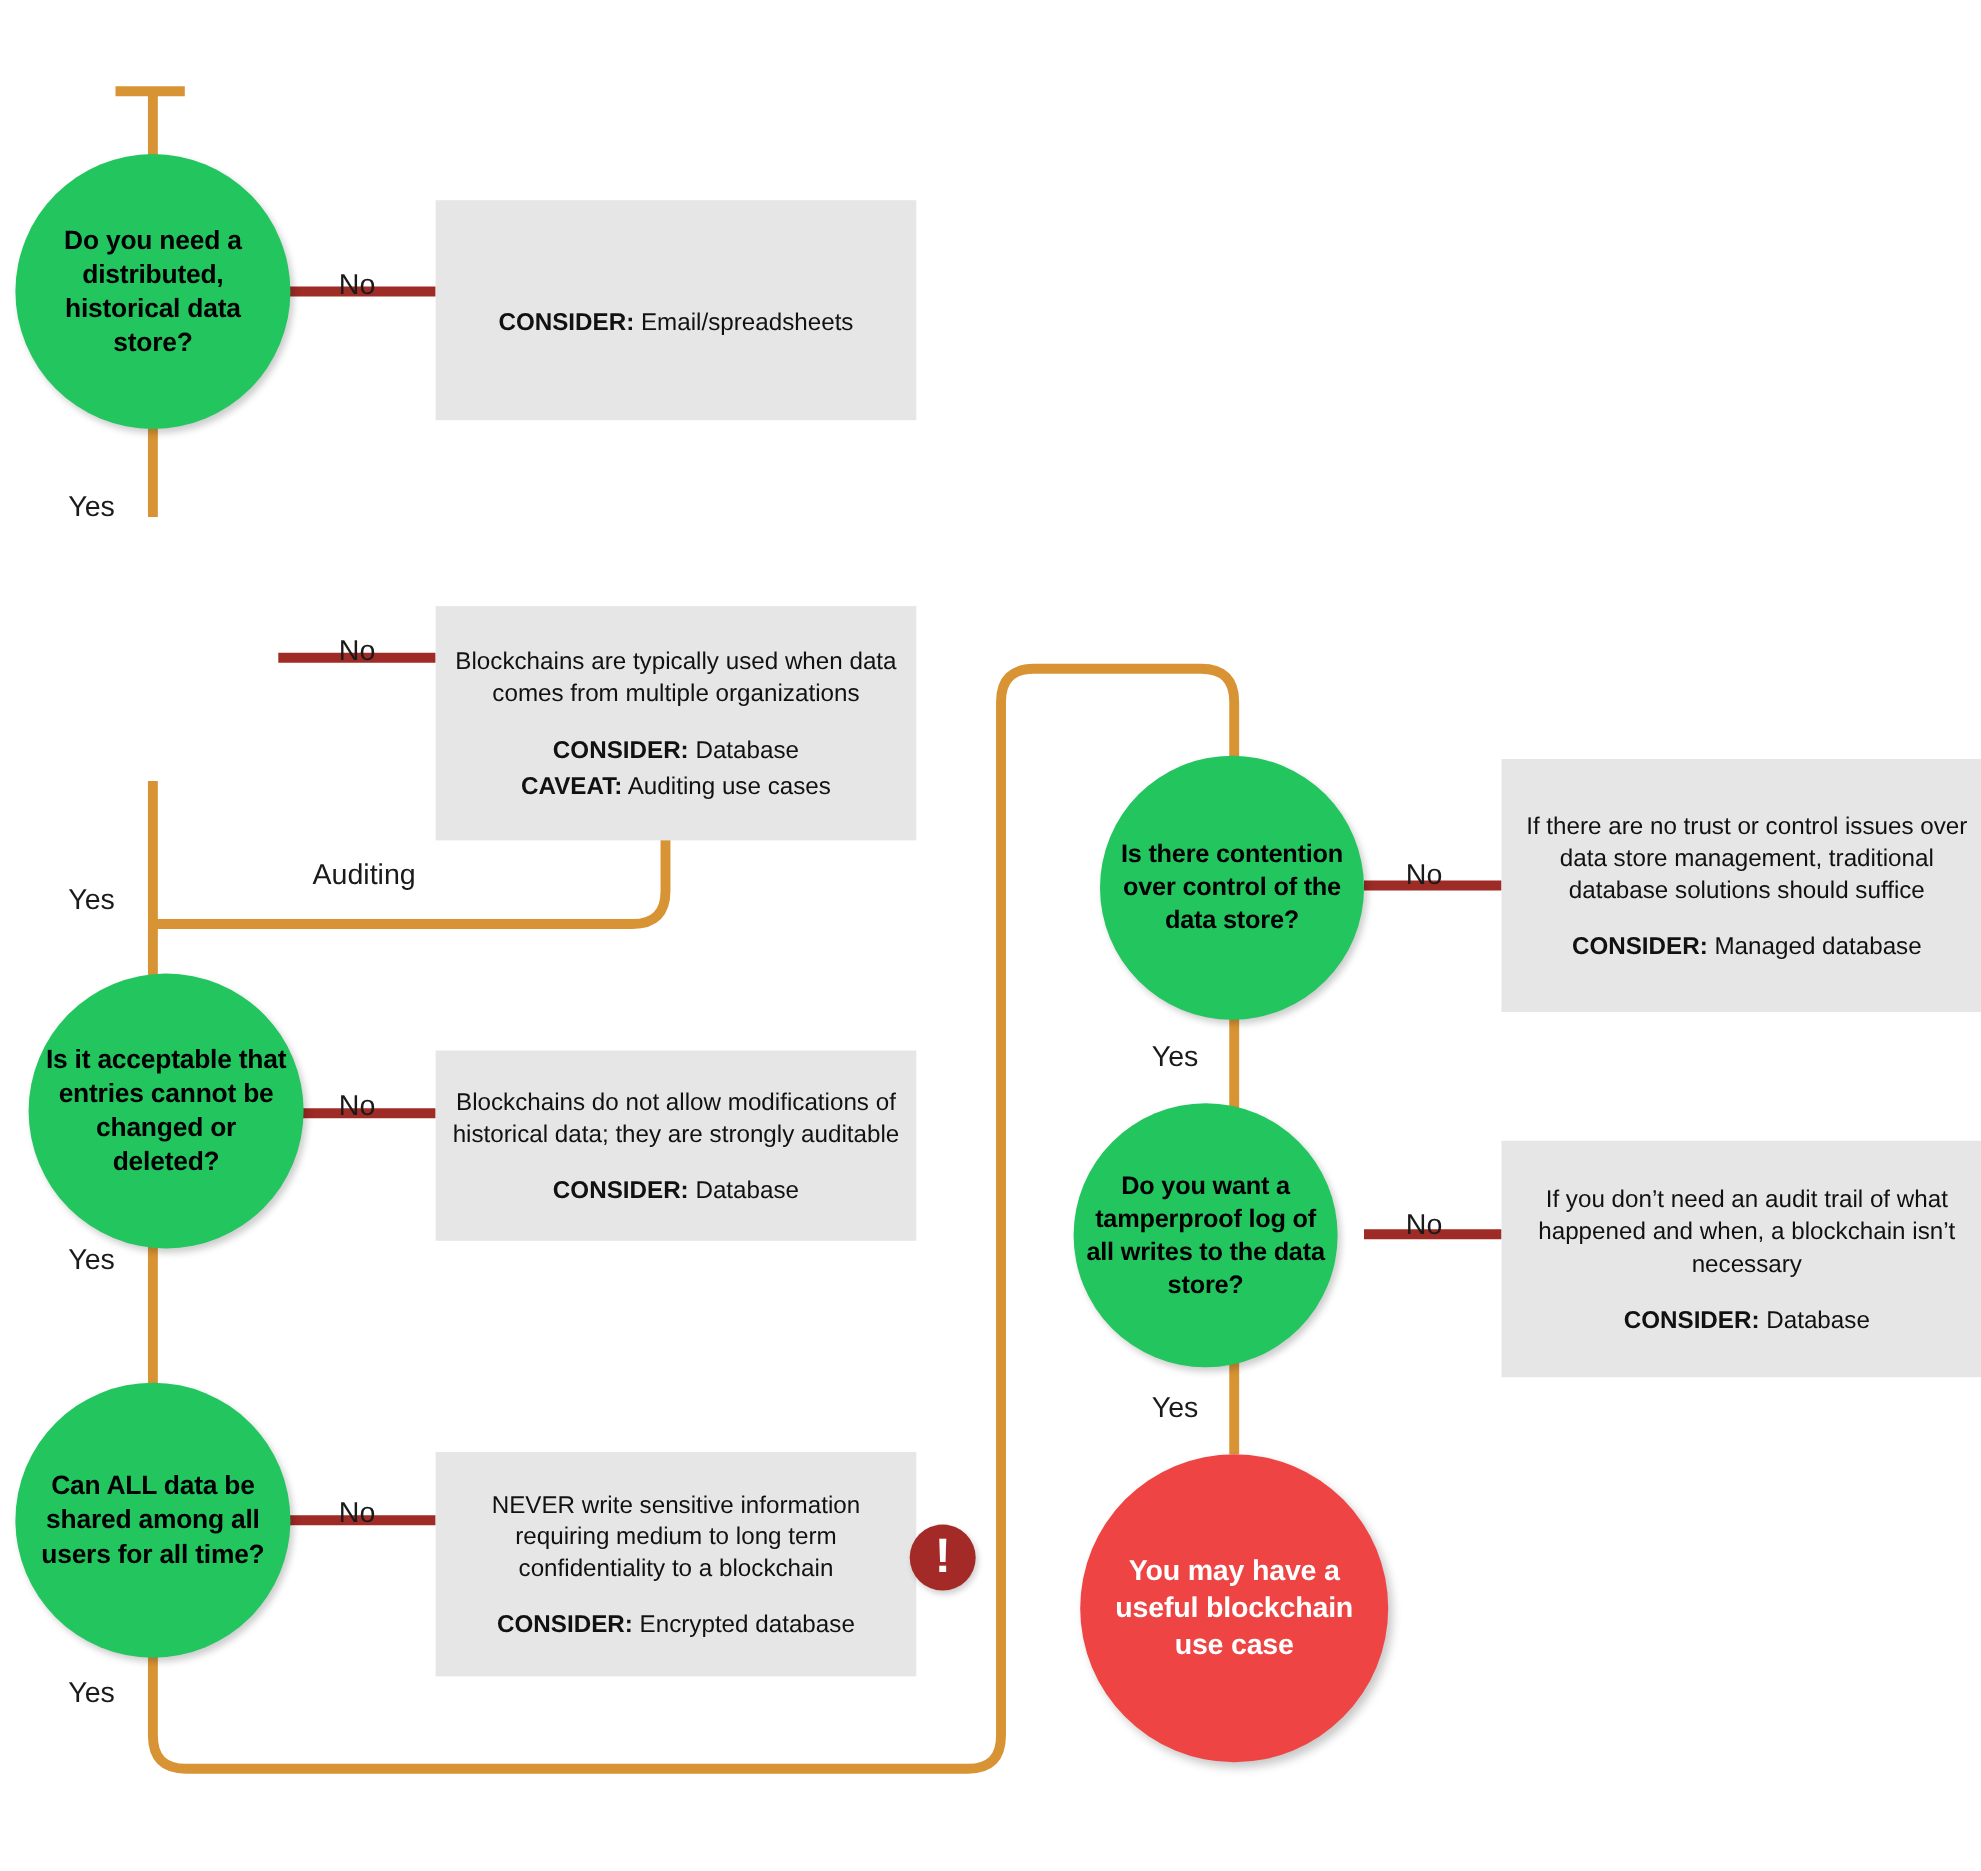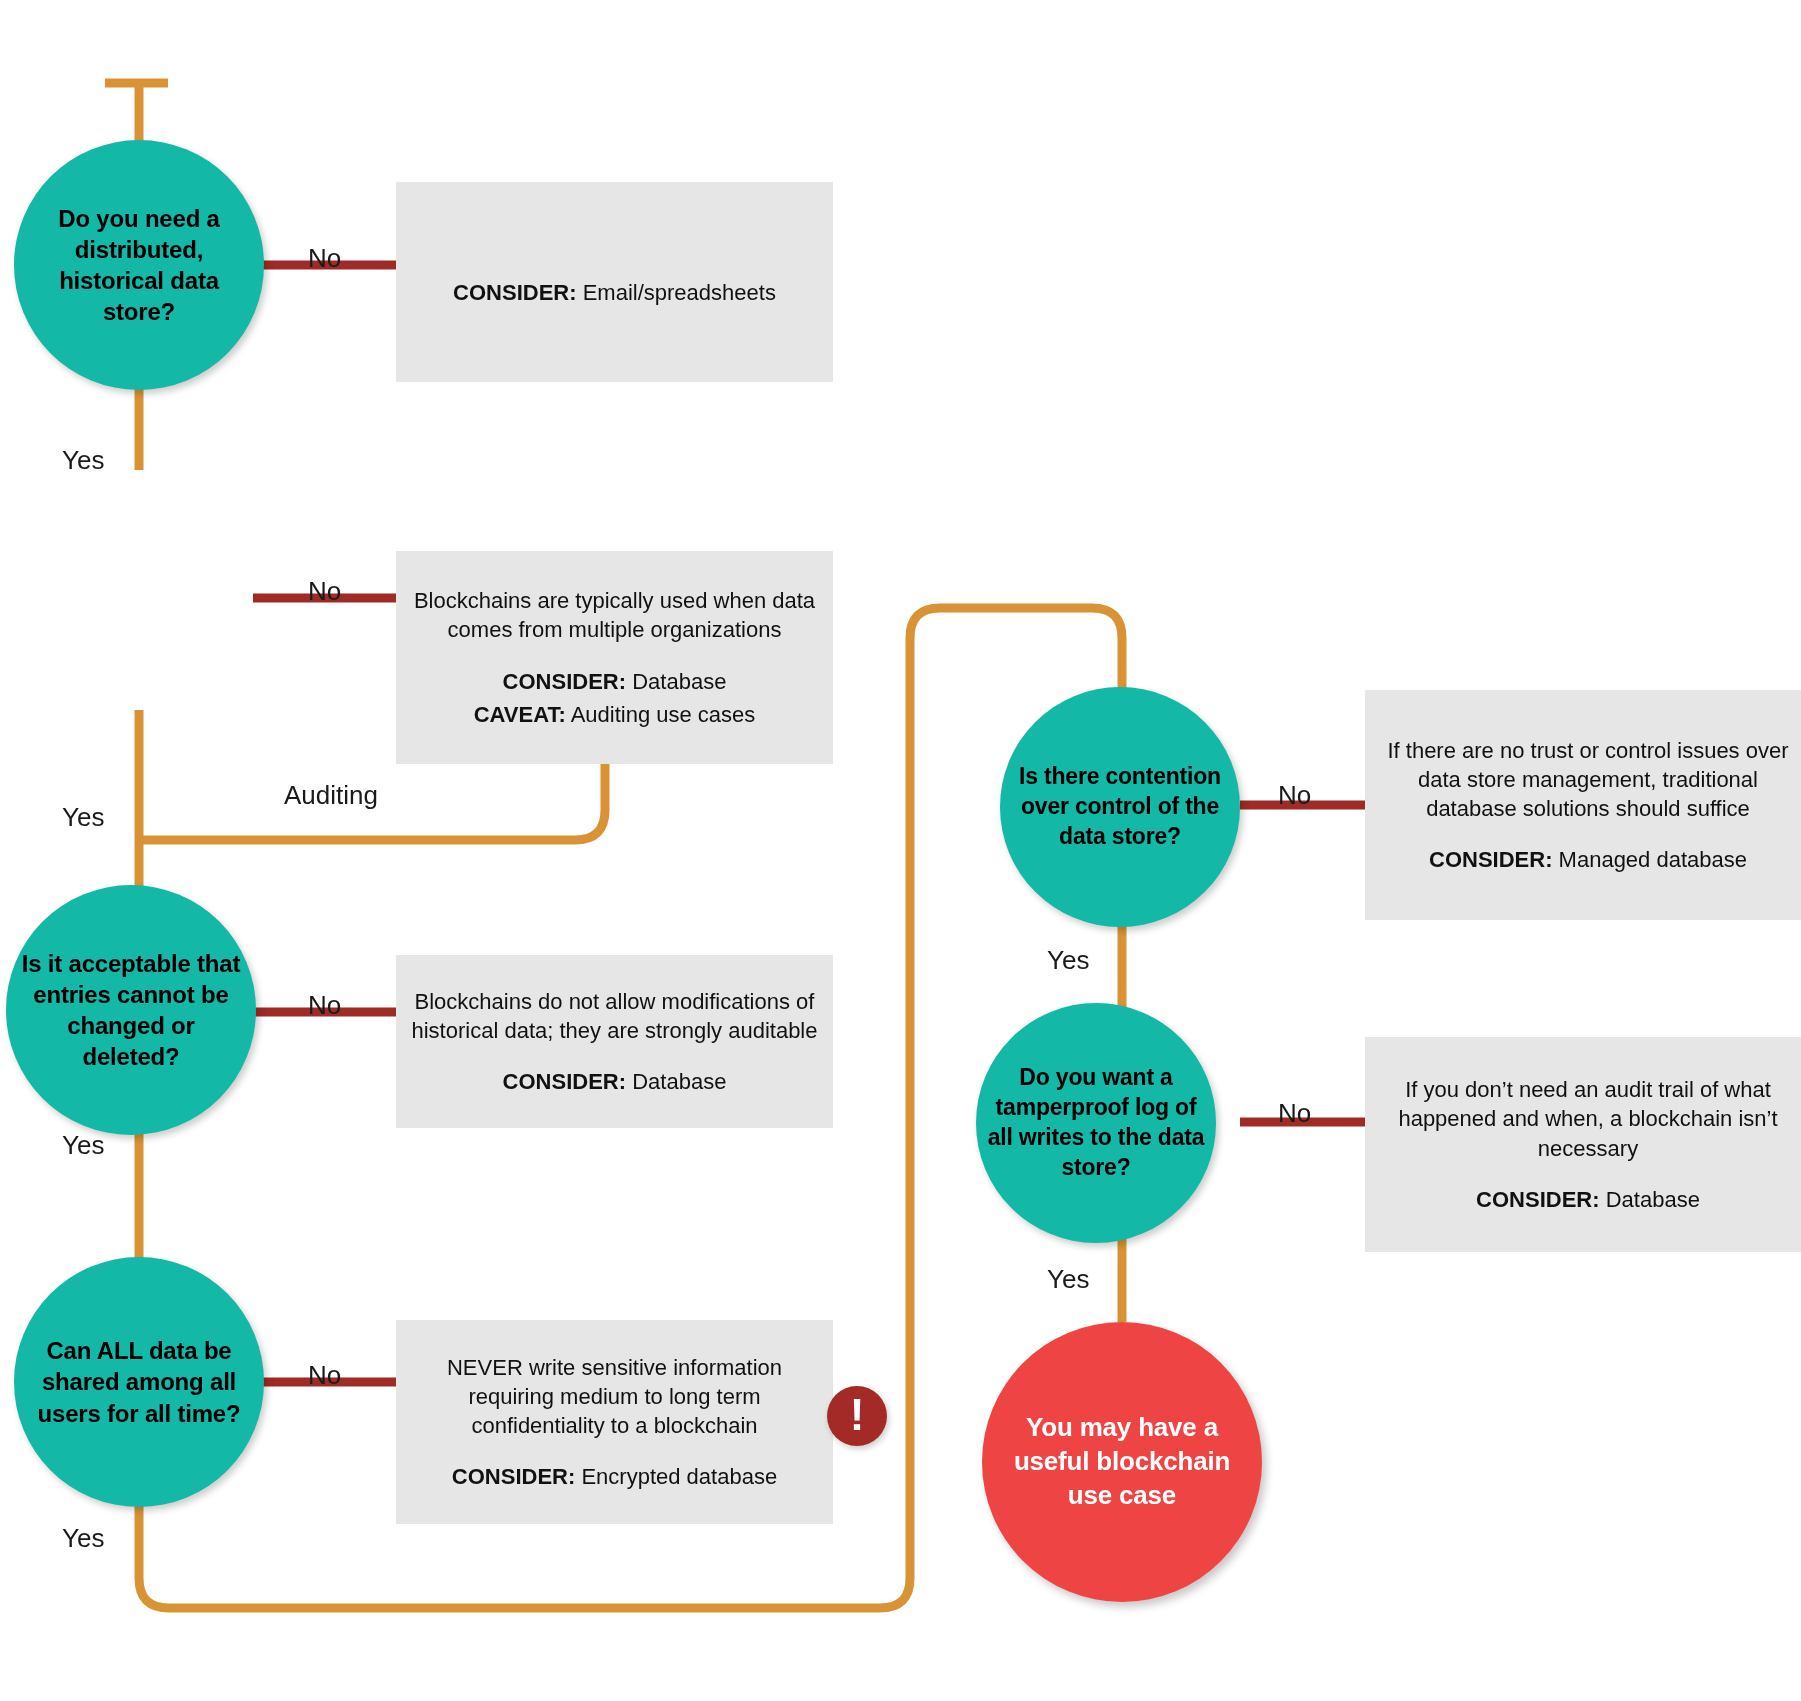--- a/index.html
+++ b/index.html
@@ -23,21 +23,21 @@
     top: 0;
     width: 1801px;
     height: 1701px;
     pointer-events: none;
   }
 
   
   .node {
     position: absolute;
     border-radius: 50%;
-    background: #14b8a6;
+    background: #22c55e;
     box-shadow: 3px 4px 7px rgba(0,0,0,0.20);
     display: flex;
     align-items: center;
     justify-content: center;
     text-align: center;
     box-sizing: border-box;
     z-index: 3;
   }
   .node .node-label {
     font-weight: bold;
@@ -147,21 +147,21 @@
     <line x1="1240" y1="1122" x2="1365" y2="1122" stroke="#9e2b25" stroke-width="9"></line>
 
     <line x1="1122" y1="1238" x2="1122" y2="1322" stroke="#d89434" stroke-width="9"></line>
   </svg>
 
   <div class="node" style="left:14px; top:140px; width:250px; height:250px;">
     <div class="node-label" style="font-size:24px;">Do you need a distributed, historical  data store?</div>
   </div>
 
 
-  <div class="node" style="left:6px; top:885px; width:250px; height:250px;">
+  <div class="node" style="left:26px; top:885px; width:250px; height:250px;">
     <div class="node-label" style="font-size:24px;">Is it acceptable that entries cannot be changed or deleted?</div>
   </div>
 
   <div class="node" style="left:14px; top:1257px; width:250px; height:250px;">
     <div class="node-label" style="font-size:24px;">Can ALL data be shared among all users for all time?</div>
   </div>
 
   <div class="node" style="left:1000px; top:687px; width:240px; height:240px;">
     <div class="node-label" style="font-size:23px;">Is there contention over control of the data store?</div>
   </div>

